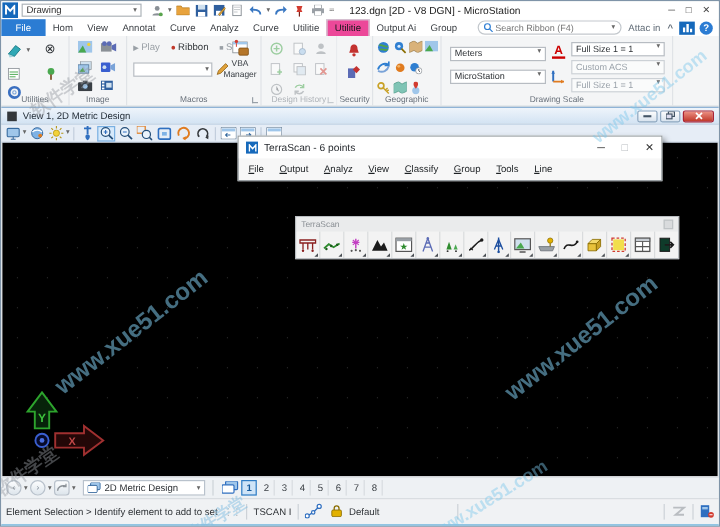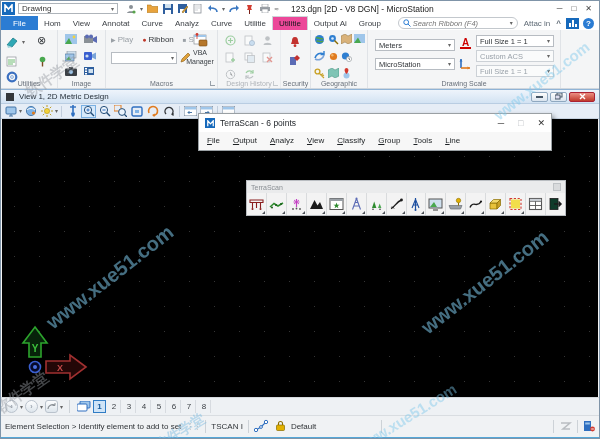--- a/index.html
+++ b/index.html
@@ -16,38 +16,38 @@
   .qi{width:11px;height:11px;display:flex;align-items:center;justify-content:center}
   .wtitle{font-size:8.5px;color:#222;margin-left:12px;white-space:nowrap}
   .wctl{margin-left:auto;display:flex;gap:9px;padding-right:7px;font-size:8px;color:#444}
   .wctl span{cursor:default}
   
   .tabrow{position:absolute;top:15px;left:0;width:100%;height:14px;background:#fff;display:flex;align-items:stretch}
   .tab{font-size:8px;color:#3b3f44;padding:0 6px;display:flex;align-items:center;white-space:nowrap}
   .tab.file{background:#2b7cd3;color:#fff;padding:0 12px}
   .tab.active{background:#ec4899;border:1px solid #d0d4d9;border-bottom:none;color:#16181b}
   .search{margin-left:auto;width:120px;height:12px;border:1px solid #c3c8cd;border-radius:6px;display:flex;align-items:center;padding:0 4px;margin-top:1px;gap:2px;flex:none}
-  .search input{border:none;outline:none;flex:1;font-size:7.5px;font-style:italic;color:#8a9097;background:transparent;min-width:0;font-family:"Liberation Sans",sans-serif}
+  .search input{border:none;outline:none;flex:1;font-size:7.5px;color:#8a9097;background:transparent;min-width:0;font-family:"Liberation Sans",sans-serif}
   .signin{font-size:8px;color:#5f6a75;margin:0 6px;align-self:center}
   .chev{font-size:8px;color:#5f6a75;align-self:center;margin-right:5px;font-weight:bold}
   .sqic{width:13px;height:11px;background:#1669bb;align-self:center;margin-right:4px;display:flex;align-items:center;justify-content:center}
   .helpic{width:11px;height:11px;border-radius:50%;background:#2b7cd3;color:#fff;font-size:8px;display:flex;align-items:center;justify-content:center;align-self:center;margin-right:5px;font-weight:bold}
   
   .ribbon{position:absolute;top:29px;left:0;width:100%;height:59px;background:#f4f5f6;border-bottom:1px solid #cfd6dd;display:flex}
   .grp{position:relative;border-right:1px solid #e0e3e7;height:100%;flex:none}
   .cap{position:absolute;bottom:1px;left:0;right:0;text-align:center;font-size:7px;color:#68707a;white-space:nowrap}
   .lnch{position:absolute;right:2px;bottom:2px;width:5px;height:5px;border-left:1px solid #98a0a8;border-bottom:1px solid #98a0a8}
   .mi{position:absolute;display:flex;align-items:center;justify-content:center}
   .mrow1{position:absolute;top:5px;left:5px;display:flex;gap:9px;font-size:8px;align-items:center;white-space:nowrap}
   .mlab{color:#9aa0a6}.mlab b{font-weight:normal;color:#9aa0a6;font-size:6px;margin-right:2px}
   .mlab.rec{color:#33373b}.mlab.rec b{color:#c0392b;font-size:7px}
   .mcombo{position:absolute;top:22px;left:5px;width:66px;height:12px;border:1px solid #b7bcc2;background:#fff;font-size:8px;display:flex;align-items:center;padding:0 2px}
   .mcombo .ddg{margin-left:auto}
   .vba{position:absolute;right:2px;top:3px;width:30px;text-align:center;font-size:7px;color:#3b4046;line-height:1.2}
-  .dcombo{position:absolute;height:12px;border:1px solid #b7bcc2;background:#fff;font-size:7.5px;color:#2f3337;display:flex;align-items:center;padding:0 3px;white-space:nowrap}
+  .dcombo{position:absolute;height:12px;border:1px solid #b7bcc2;background:#fff;font-size:7.5px;color:#2f3337;display:flex;padding:0 3px;white-space:nowrap}
   .dcombo .ddg{margin-left:auto}
   .dcombo.dis{color:#9aa2aa;background:#fafbfb;border-color:#ccd1d6}
   .fade{opacity:.5}
   
   .viewbar{position:absolute;top:88px;left:0;width:100%;height:15px;background:linear-gradient(#eef4fb,#d3e3f3);border-top:1px solid #8fb3d6;border-bottom:1px solid #b9cde2;display:flex;align-items:center;font-size:8px;color:#1f2933}
   .vwbtn{width:17px;height:10px;border:1px solid #8fa8c0;border-radius:2px;background:linear-gradient(#fdfdfd,#d9e4ef);display:flex;align-items:center;justify-content:center;font-size:6px;color:#445;margin-left:2px}
   .vwbtn.close{background:linear-gradient(#ec8f82,#c0392b);color:#fff;border-color:#a23}
   .viewtools{position:absolute;top:103px;left:0;width:100%;height:15px;background:#e6edf6;border-bottom:1px solid #c6d2e0;display:flex;align-items:center;gap:1px;padding-left:2px}
   .vt{width:15px;height:13px;display:flex;align-items:center;justify-content:center;flex:none}
   .vt.sel{background:#d6e9fb;border:1px solid #7ab0e2}
@@ -774,20 +774,28 @@
     <span class="ddg">▾</span>
     <span class="nav">›</span>
     <span class="ddg">▾</span>
     <span class="nav" style="border-radius:3px">
         <svg width="9" height="8" viewBox="0 0 9 8">
           <path d="M1 6 C1 3 4 1 8 2" stroke="#8a9096" stroke-width="1.2" fill="none"></path>
           <path d="M8 0 V2.5 H5.5" stroke="#8a9096" stroke-width="1" fill="none"></path>
         </svg>
       </span>
     <span class="ddg">▾</span>
+    <div class="vgcombo">
+      <svg width="11" height="9" viewBox="0 0 11 9">
+          <rect x="2.5" y="0" width="8" height="6" rx="1" fill="#9fc6ea" stroke="#35699e" stroke-width=".8"></rect>
+          <rect x="0" y="2.5" width="8" height="6" rx="1" fill="#fff" stroke="#35699e" stroke-width=".8"></rect>
+        </svg>
+      <span>2D Metric Design</span>
+      <span class="ddg">▾</span>
+    </div>
     <span class="ssep" style="margin:0 4px"></span>
     <span class="vt">
         <svg width="14" height="11" viewBox="0 0 14 11">
           <rect x="3" y="0" width="10" height="7" rx="1" fill="#9fc6ea" stroke="#2f6fc0" stroke-width="1"></rect>
           <rect x="0" y="3" width="10" height="7" rx="1" fill="#fff" stroke="#2f6fc0" stroke-width="1"></rect>
         </svg>
       </span>
     <span class="vn on">1</span>
     <span class="vn">2</span>
     <span class="vn">3</span>

